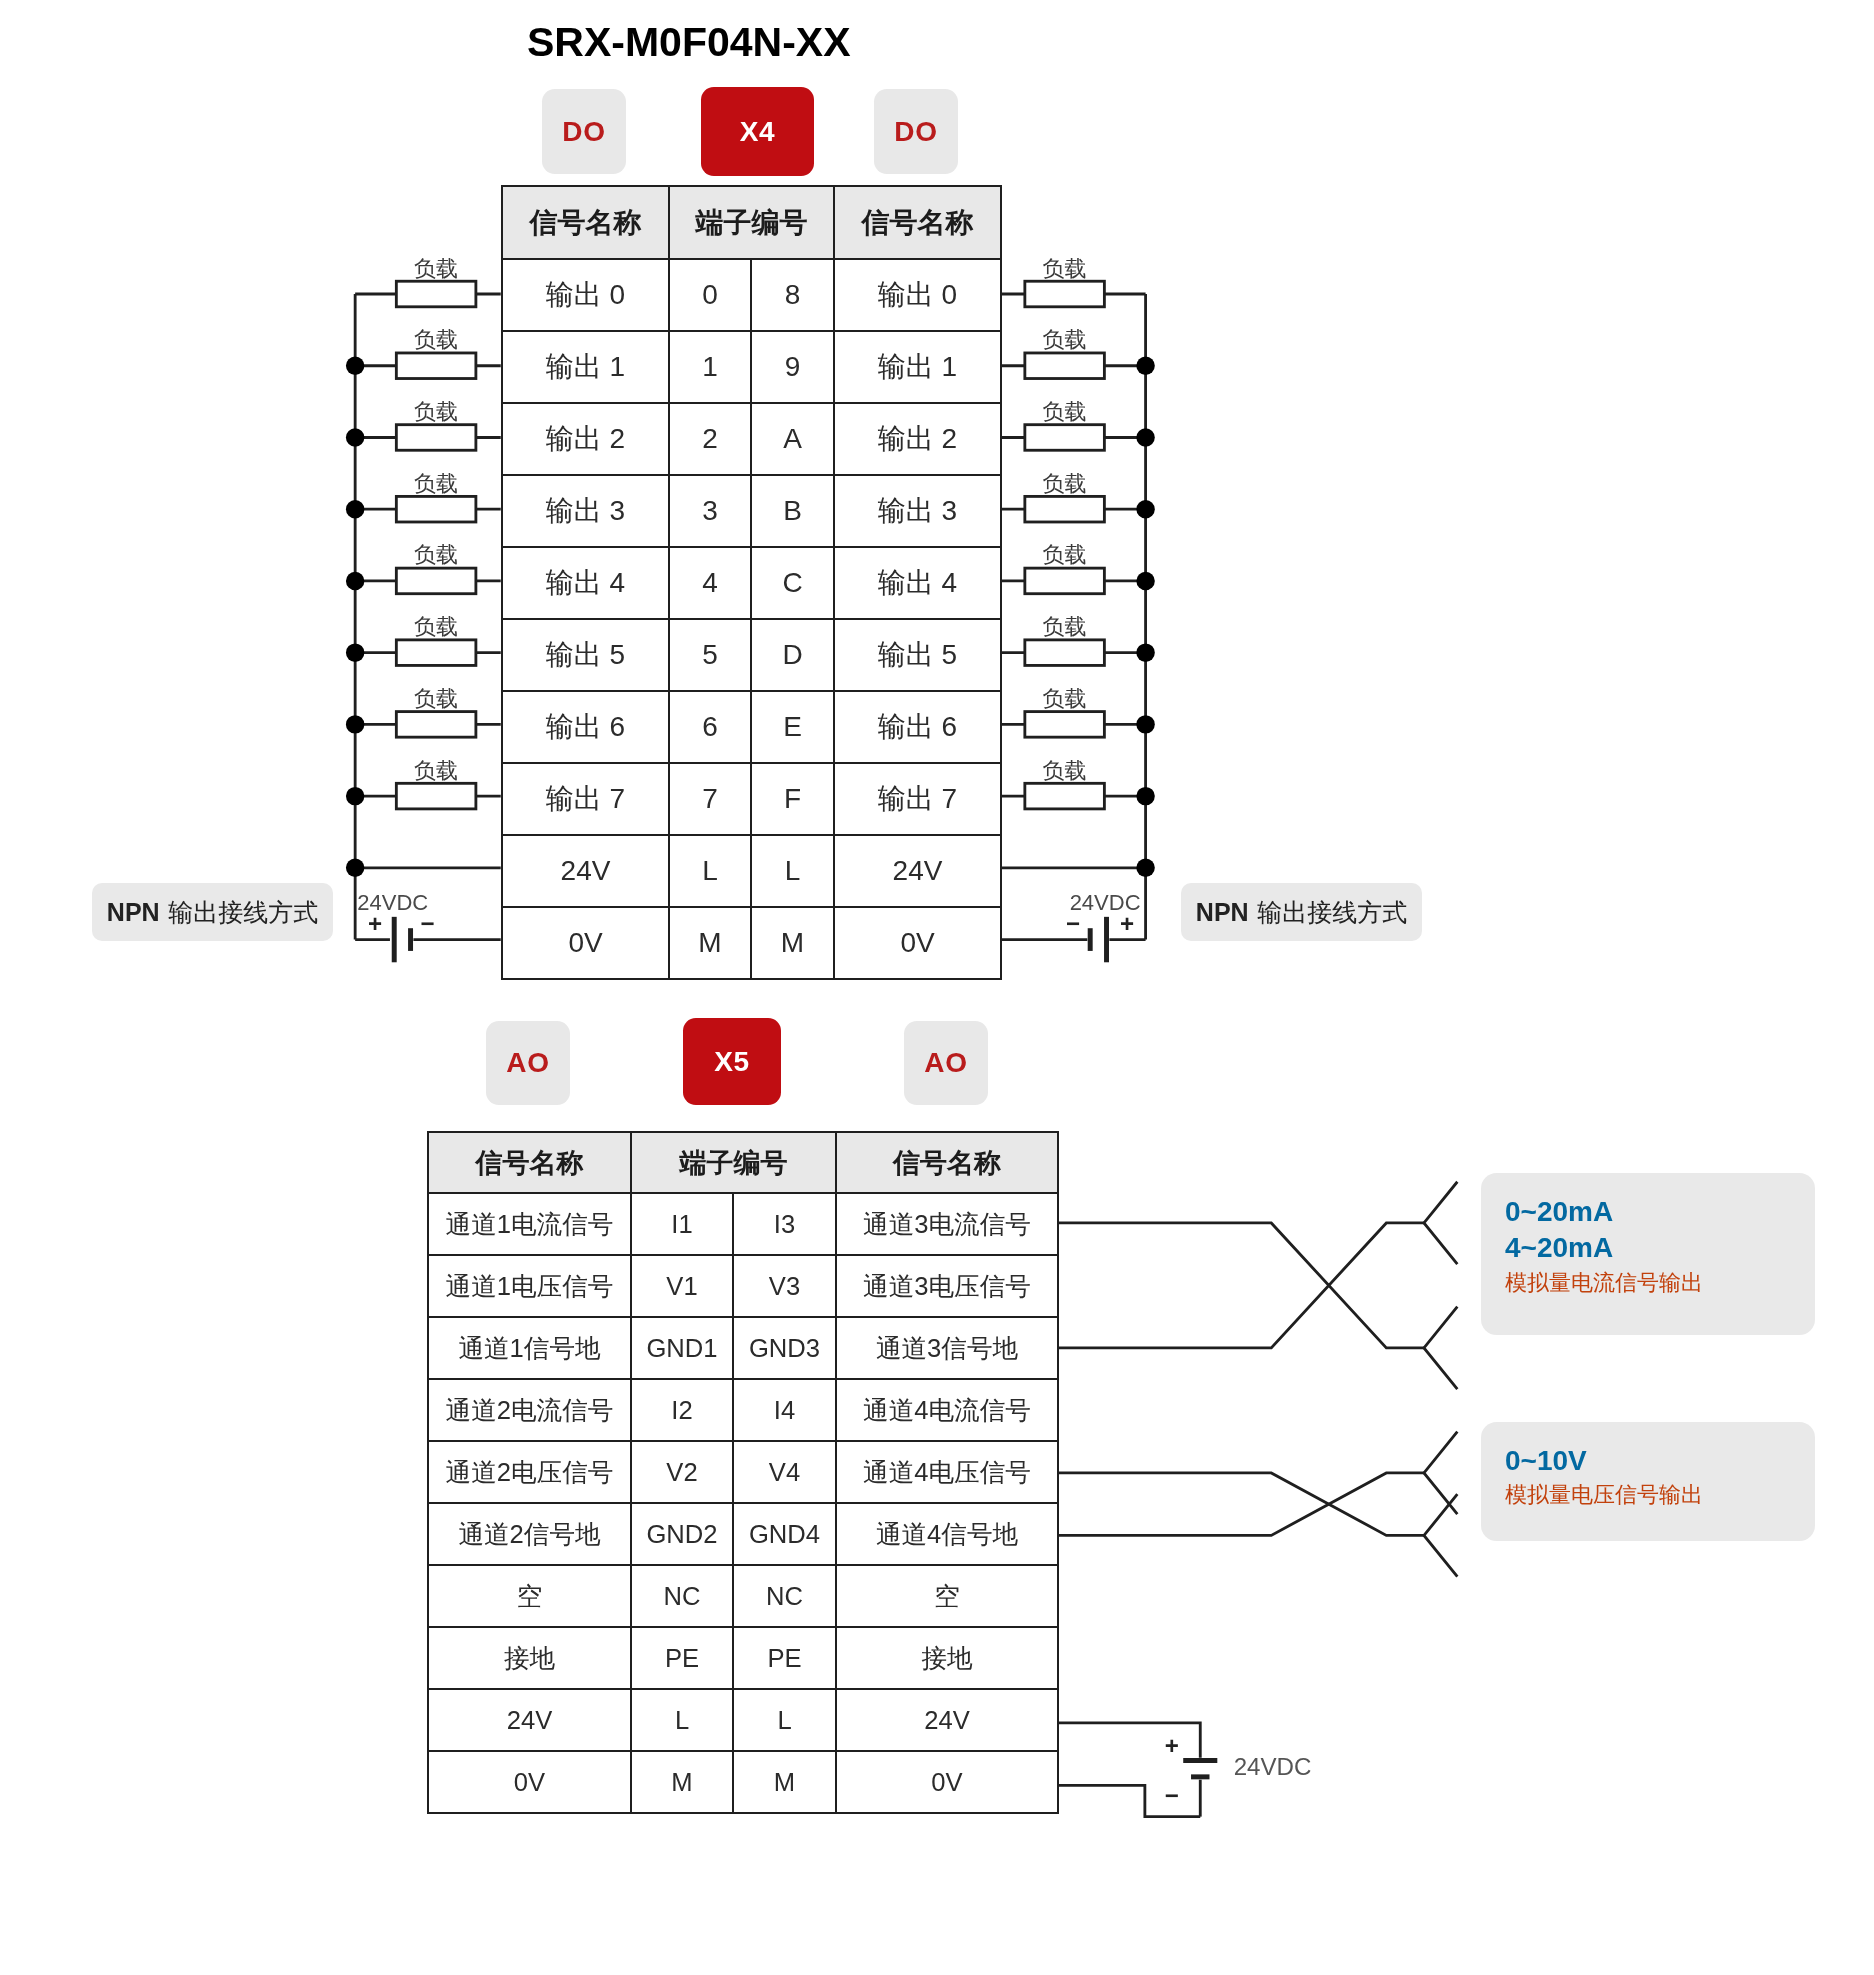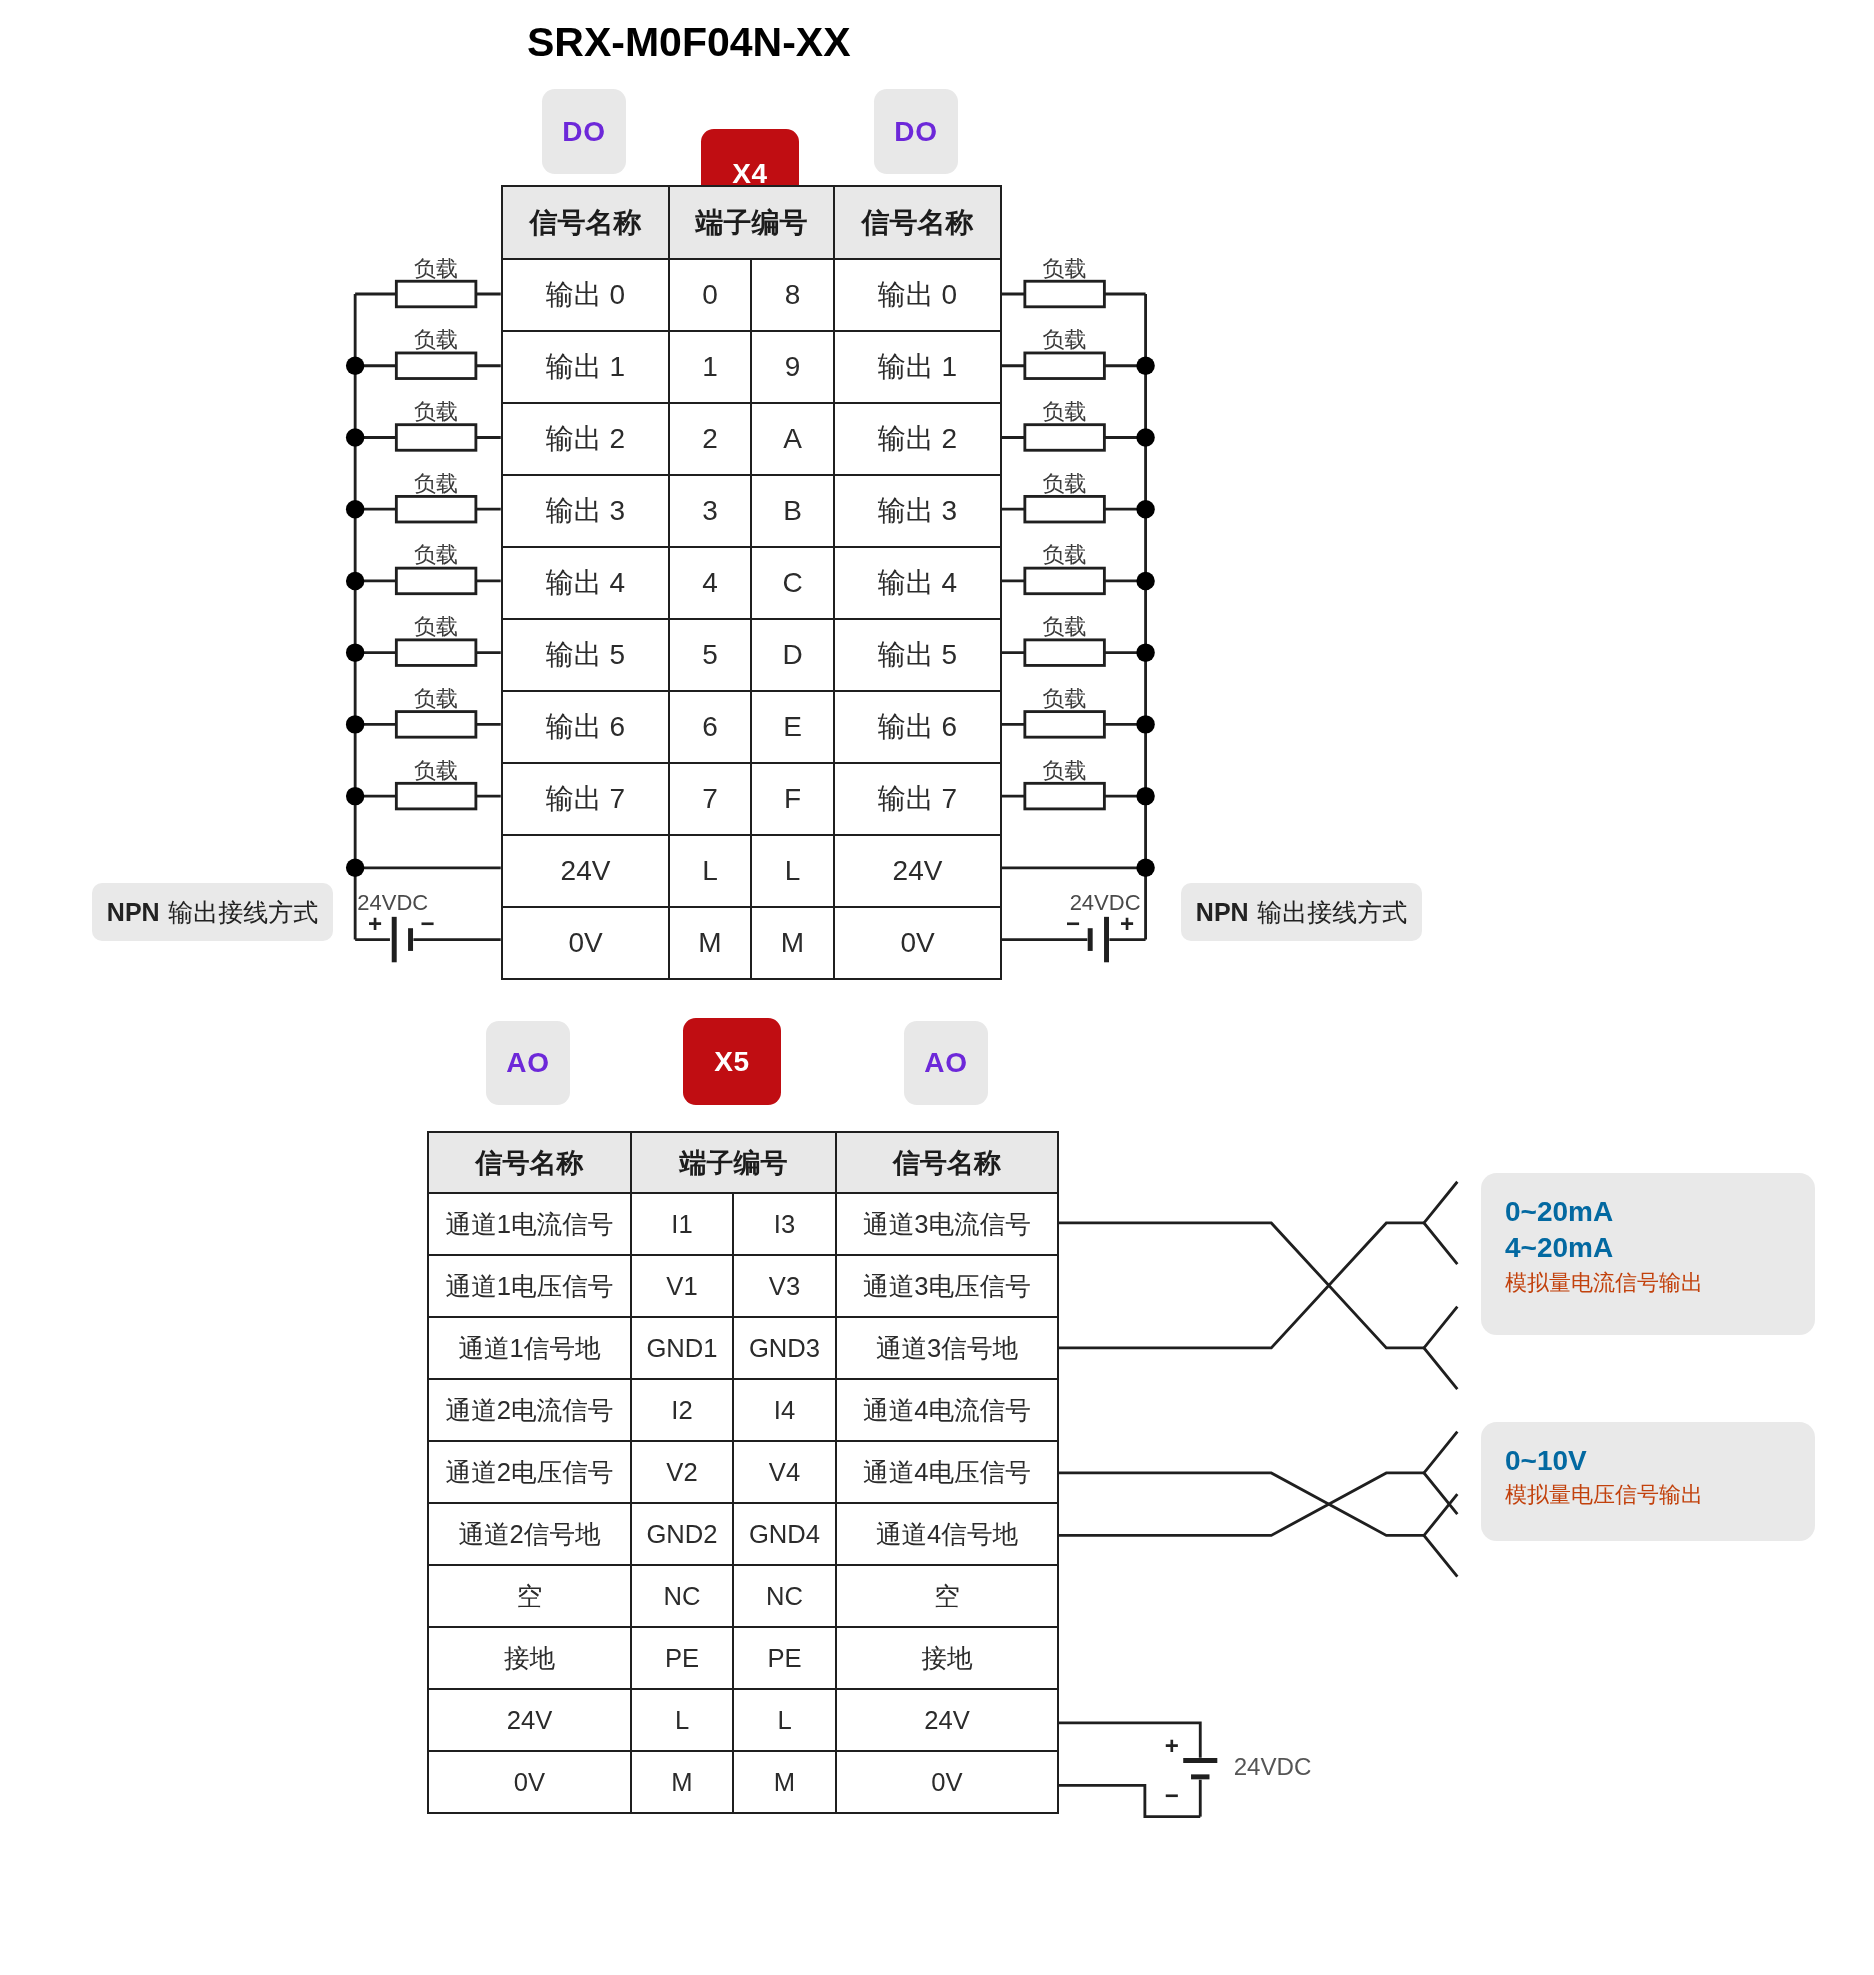--- a/index.html
+++ b/index.html
@@ -7,25 +7,25 @@
     position:relative; width:1875px; height:1975px; background:#ffffff;
     font-family:"Liberation Sans","DejaVu Sans",sans-serif; overflow:hidden;
   }
   #title{
     position:absolute; left:527px; top:18.5px; font-size:41px; font-weight:800;
     color:#000; letter-spacing:0px;
   }
   .badge{
     position:absolute; display:flex; align-items:center; justify-content:center;
     background:#e8e8e8; border-radius:12.8px; font-weight:700; font-size:28px;
-    color:#6d28d9; letter-spacing:0.7px;
+    color:#b91c1c; letter-spacing:0.7px;
   }
   .badge.red{ background:#c00d12; color:#ffffff; }
   #badge-do-left {left:542px;  top:89px;  width:84px; height:85px;}
-  #badge-x4     {left:701px;  top:87px;  width:98px; height:89px;margin-top:42px;}
+  #badge-x4     {left:701px;  top:87px;  width:113px; height:89px;}
   #badge-do-right{left:874px; top:89px;  width:84px; height:85px;}
   #badge-ao-left {left:486px;  top:1021px; width:84px; height:84px;}
   #badge-x5     {left:683px;  top:1018px; width:98px; height:87px;}
   #badge-ao-right{left:904px; top:1021px; width:84px; height:84px;}
 
   table.term{
     position:absolute; border-collapse:collapse; table-layout:fixed; background:#fff;
   }
   .term th,.term td{
     border:2.1px solid #1f1f1f; text-align:center; vertical-align:middle;

